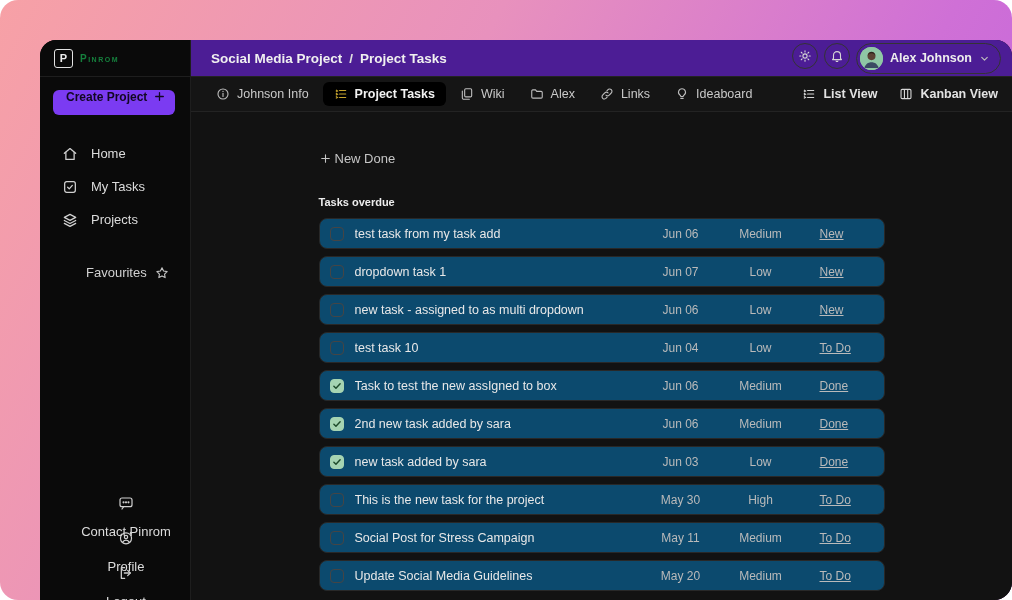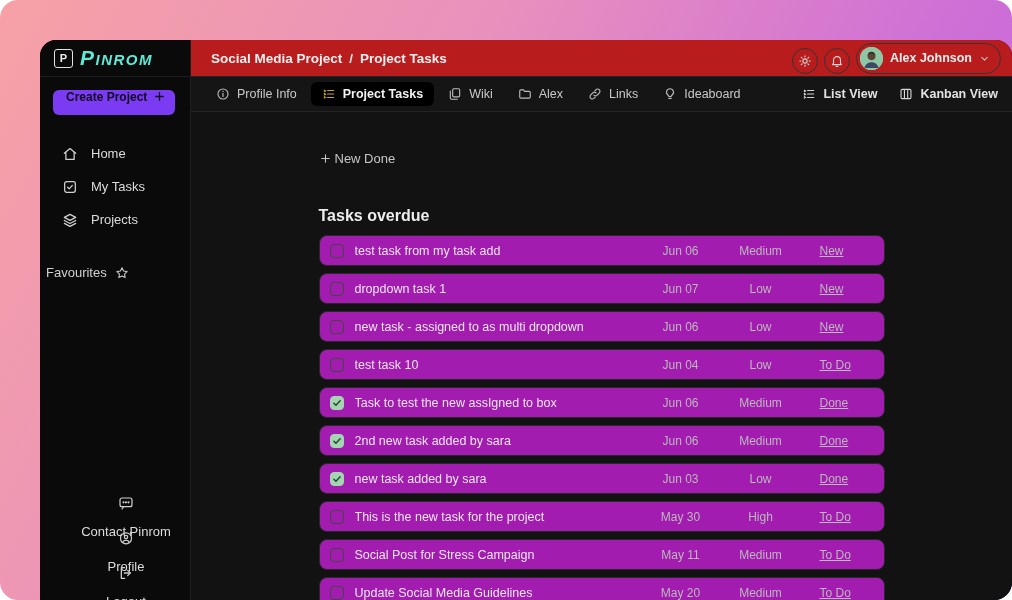--- a/index.html
+++ b/index.html
@@ -16,57 +16,57 @@
   }
   .window {
     position:absolute; left:40px; top:40px; right:0; bottom:0;
     border-radius:16px 16px 0 0; overflow:hidden;
     display:flex; background:#121212;
   }
   
   .sidebar { width:150px; flex-shrink:0; background:#0a0a0a; display:flex; flex-direction:column; border-right:1px solid #1e1e1e; }
   .logo-row { height:36px; border-bottom:1px solid #1e1e1e; display:flex; align-items:center; gap:7px; padding-left:14px; flex-shrink:0; }
   .logo-box { width:17px; height:17px; border:1.6px solid #e3e3e3; border-radius:3px; color:#ececec; font-weight:700; font-size:11px; line-height:1; display:flex; align-items:center; justify-content:center; }
-  .logo-text { color:#5eead4; font-size:21px; font-weight:600; font-variant:small-caps; letter-spacing:1.5px;font-style:italic; }
+  .logo-text { color:#15803d; font-size:10px; font-weight:600; font-variant:small-caps; letter-spacing:1.5px; }
   .create-btn { margin:13px 15px 0 13px; height:25px; flex-shrink:0; background:#7b3bf2; border:none; border-radius:6px; color:#120722; font-weight:700; font-size:12px; display:flex; align-items:flex-start; justify-content:space-between; padding:0 9px 0 13px; cursor:pointer; font-family:inherit; }
   .create-btn svg { stroke:#120722; }
   .nav { margin-top:22px; }
   .nav-item { height:33px; display:flex; align-items:center; gap:13px; padding-left:22px; color:#dcdcdc; font-size:13px; cursor:pointer; }
   .nav-item .nicon { color:#d0d0d0; display:flex; }
-  .fav-row { margin-top:29px; display:flex; align-items:center; gap:8px; padding-left:6px; color:#d2d2d2; font-size:13px; cursor:pointer; }
+  .fav-row { margin-top:29px; display:flex; align-items:center; gap:8px; padding-left:22px; color:#d2d2d2; font-size:13px; cursor:pointer;margin-left:24px; }
   .fav-row .nicon { color:#c4c4c4; display:flex; }
   .side-footer { margin-top:auto; }
   .side-footer .nav-item { height:35px;flex-direction:column; }
   
   .main { flex:1; display:flex; flex-direction:column; min-width:0; }
-  .topbar { height:36px; flex-shrink:0; background:#b91c1c; border-bottom:1px solid #232323; display:flex; align-items:center; padding:0 11px 0 20px; }
+  .topbar { height:36px; flex-shrink:0; background:#4c1d95; border-bottom:1px solid #232323; display:flex; align-items:center; padding:0 11px 0 20px; }
   .crumb { font-size:13.5px; font-weight:700; color:#f0f0f0; }
   .crumb-sep { margin:0 7px; color:#e0e0e0; font-weight:700; font-size:13.5px; }
-  .top-controls { margin-left:auto; display:flex; align-items:flex-end; gap:6px; }
+  .top-controls { margin-left:auto; display:flex; align-items:flex-start; gap:6px; }
   .icon-circle { width:26px; height:26px; border-radius:50%; border:1px solid #343434; background:transparent; display:flex; align-items:center; justify-content:center; color:#d6d6d6; cursor:pointer; }
   .user-pill { height:29px; border:1px solid #343434; border-radius:16px; display:flex; align-items:center; gap:7px; padding:0 10px 0 3px; cursor:pointer; }
   .avatar { width:23px; height:23px; border-radius:50%; background:#8fc7a5; overflow:hidden; flex-shrink:0; }
   .user-name { font-size:12.5px; font-weight:700; color:#ededed; white-space:nowrap; }
   .user-pill .chev { color:#bdbdbd; display:flex; }
   .tabbar { height:34px; flex-shrink:0; background:#151515; border-bottom:1px solid #232323; display:flex; align-items:center; padding:0 14px 0 14px; gap:3px; }
   .tab { display:flex; align-items:center; gap:7px; padding:5px 11px; border-radius:6px; color:#c9c9c9; font-size:12.5px; cursor:pointer; white-space:nowrap; }
   .tab .ticon { color:#bdbdbd; display:flex; }
   .tab.active { background:#000000; color:#f2f2f2; font-weight:600; }
   .tab.active .ticon { color:#c6a42e; }
   .views { margin-left:auto; display:flex; gap:22px; }
   .view-item { display:flex; align-items:center; gap:7px; color:#e2e2e2; font-size:12.5px; font-weight:600; cursor:pointer; white-space:nowrap; }
   .view-item .ticon { color:#d6d6d6; display:flex; }
   
   .content { flex:1; overflow:hidden; display:flex; justify-content:center; background:#121212; }
   .content-inner { width:566px; }
   .new-task { margin-top:39px; display:inline-flex; align-items:center; gap:3px; color:#c6c6c6; font-size:13px; background:none; border:none; padding:0; cursor:pointer; font-family:inherit; }
   .new-task svg { stroke:#c6c6c6; }
-  .section-title { margin-top:38px; font-size:16px; font-weight:700; color:#ededed; }
+  .section-title { margin-top:27px; font-size:11px; font-weight:700; color:#ededed; }
   .task-list { margin-top:10px; }
-  .task-row { height:29px; margin-bottom:7px; background:#a21caf; border:1px solid #282828; border-radius:8px; display:flex; align-items:center; padding:0 12px 0 10px; cursor:pointer; }
+  .task-row { height:29px; margin-bottom:7px; background:#0c4a6e; border:1px solid #282828; border-radius:8px; display:flex; align-items:center; padding:0 12px 0 10px; cursor:pointer; }
   .checkbox { width:14px; height:14px; box-sizing:border-box; border:1.5px solid #454545; border-radius:4px; margin-right:11px; flex-shrink:0; display:flex; align-items:center; justify-content:center; background:transparent; cursor:pointer; }
   .checkbox svg { display:none; }
   .checkbox.checked { background:#a5d4b2; border-color:#a5d4b2; }
   .checkbox.checked svg { display:block; }
   .task-name { flex:1; font-size:12.5px; color:#e8e8e8; font-weight:500; white-space:nowrap; overflow:hidden; }
   .task-date { width:70px; text-align:center; font-size:12px; color:#bababa; flex-shrink:0; }
   .task-priority { width:90px; text-align:center; font-size:12px; color:#bababa; flex-shrink:0; }
   .task-status { width:52px; text-align:left; padding-left:14px; font-size:12px; color:#bababa; flex-shrink:0;text-decoration:underline; }
 </style>
 </head>
@@ -212,21 +212,21 @@
 
       <div class="tabbar">
         <div class="tab">
           <span class="ticon">
             <svg width="14" height="14" viewBox="0 0 24 24" fill="none" stroke="currentColor" stroke-width="1.9" stroke-linecap="round">
                 <circle cx="12" cy="12" r="8.6"></circle>
                 <path d="M12 11v5.2"></path>
                 <circle cx="12" cy="7.6" r="1.1" fill="currentColor" stroke="none"></circle>
               </svg>
           </span>
-          <span>Profile Info</span>
+          <span>Johnson Info</span>
         </div>
         <div class="tab active">
           <span class="ticon">
             <svg width="14" height="14" viewBox="0 0 24 24" fill="none" stroke="currentColor" stroke-width="2" stroke-linecap="round">
                 <path d="M4 5.5l2 1.3-2 1.2"></path>
                 <path d="M9.5 6H20"></path>
                 <path d="M4 11l2 1.3-2 1.2"></path>
                 <path d="M9.5 12H20"></path>
                 <path d="M4 16.5l2 1.3-2 1.2"></path>
                 <path d="M9.5 18H20"></path>

